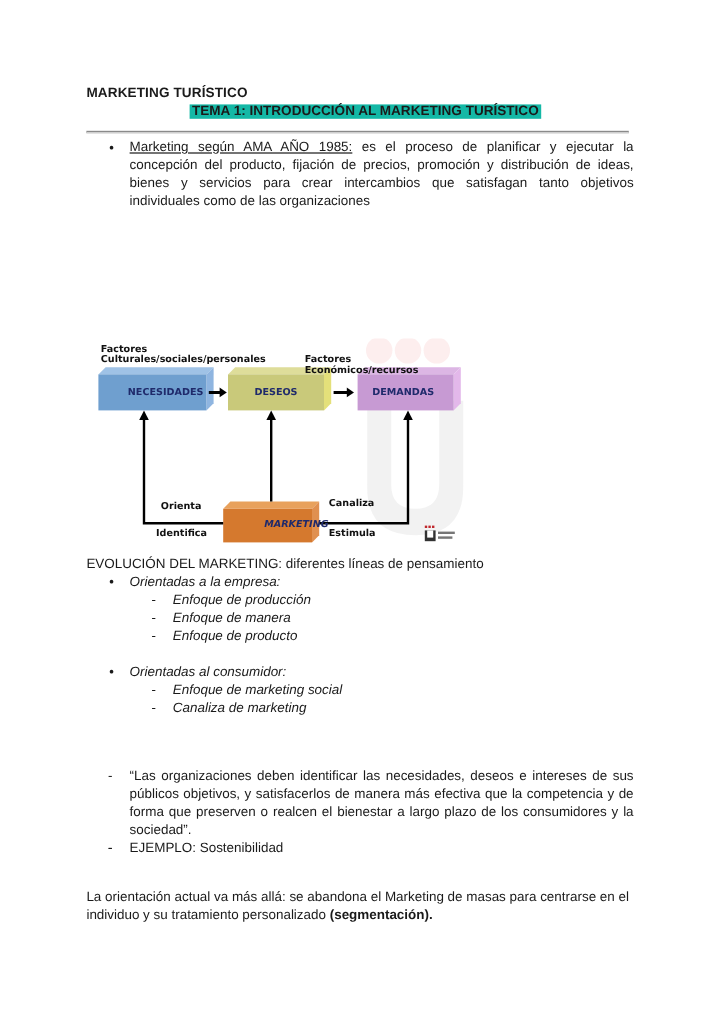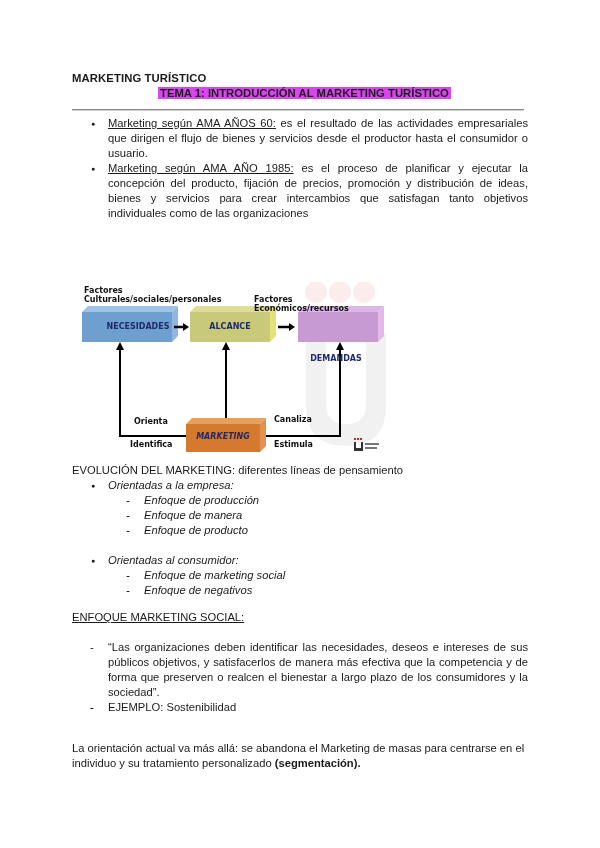--- a/index.html
+++ b/index.html
@@ -1,21 +1,21 @@
 <!DOCTYPE html>
 <html><head>
 <meta charset="utf-8">
 <style>
   html, body { margin: 0; padding: 0; background: #ffffff; }
   body { width: 600px; height: 848px; position: relative; overflow: hidden;
          font-family: "Liberation Sans", sans-serif; color: #1a1a1a; font-size: 11.2px; }
   .page { position: absolute; left: 0; top: 0; width: 600px; height: 848px; }
   .abs { position: absolute; }
   .doc-title { left: 72px; top: 72px; font-weight: bold; font-size: 11.3px; letter-spacing: 0.1px; }
-  .doc-subtitle { left: 158px; top: 87px; font-weight: bold; font-size: 11.3px; background: #d946ef; padding: 0 2px; }
+  .doc-subtitle { left: 158px; top: 87px; font-weight: bold; font-size: 11.3px; background: #14b8a6; padding: 0 2px; }
   .rule { left: 72px; top: 109px; width: 452px; height: 1px; background: #8a8a8a; border-bottom: 1px solid #cfcfcf; }
   .bullet-block { left: 88px; width: 440px; line-height: 15px; text-align: justify; }
   .bullet-row { position: relative; padding-left: 20px; }
   .bullet-row .dot { position: absolute; left: 0; top: 0; width: 10px; text-align: center; }
   .u { text-decoration: underline; }
   .para { left: 72px; width: 456px; line-height: 15px; }
   .sub-list { left: 88px; line-height: 15px; font-style: italic; }
   .dash-row { position: relative; padding-left: 56px; }
   .dash-row .dash { position: absolute; left: 38px; top: 0; }
   .dash-list { left: 88px; width: 440px; line-height: 15px; text-align: justify; }
@@ -27,24 +27,20 @@
 </head>
 <body>
 
 <div class="page">
 
   <div class="abs doc-title">MARKETING TURÍSTICO</div>
   <div class="abs doc-subtitle">TEMA 1: INTRODUCCIÓN AL MARKETING TURÍSTICO</div>
   <div class="abs rule"></div>
 
   <div class="abs bullet-block" style="top:116px;">
-    <div class="bullet-row">
-      <span class="dot" style="font-size:7px;">●</span>
-      <span class="u">Marketing según AMA AÑOS 60:</span><span> es el resultado de las actividades empresariales que dirigen el flujo de bienes y servicios desde el productor hasta el consumidor o usuario.</span>
-    </div>
     <div class="bullet-row">
       <span class="dot" style="font-size:7px;">●</span>
       <span class="u">Marketing según AMA AÑO 1985:</span><span> es el proceso de planificar y ejecutar la concepción del producto, fijación de precios, promoción y distribución de ideas, bienes y servicios para crear intercambios que satisfagan tanto objetivos individuales como de las organizaciones</span>
     </div>
   </div>
 
 
   <div class="abs" style="left:78px; top:282px; width:310px; height:172px;">
     <svg width="310" height="172" viewBox="0 0 310 172">
 
@@ -90,23 +86,23 @@
         <rect x="276" y="160" width="9" height="9" fill="#333"></rect>
         <rect x="278" y="160" width="5" height="6" fill="#fff"></rect>
         <rect x="287" y="161" width="14" height="2" fill="#777"></rect>
         <rect x="287" y="165" width="12" height="2" fill="#777"></rect>
       </g>
     </svg>
     <div class="abs diag-label" style="left:6px; top:4px;">Factores</div>
     <div class="abs diag-label" style="left:6px; top:13px;">Culturales/sociales/personales</div>
     <div class="abs diag-label" style="left:176px; top:13px;">Factores Económicos/recursos</div>
     <div class="abs box-label" style="left:4px; top:40px; width:112px; text-align:center;">NECESIDADES</div>
-    <div class="abs box-label" style="left:112px; top:40px; width:80px; text-align:center;">ALCANCE</div>
-    <div class="abs box-label" style="left:220px; top:40px; width:76px; text-align:center;margin-top:32px;">DEMANDAS</div>
-    <div class="abs box-label" style="left:108px; top:150px; width:74px; text-align:center; font-style:italic;">MARKETING</div>
+    <div class="abs box-label" style="left:112px; top:40px; width:80px; text-align:center;">DESEOS</div>
+    <div class="abs box-label" style="left:220px; top:40px; width:76px; text-align:center;">DEMANDAS</div>
+    <div class="abs box-label" style="left:108px; top:150px; width:74px; text-align:center; font-style:italic;padding-left:24px;">MARKETING</div>
     <div class="abs diag-label" style="left:56px; top:135px;">Orienta</div>
     <div class="abs diag-label" style="left:52px; top:158px;">Identifica</div>
     <div class="abs diag-label" style="left:196px; top:133px;">Canaliza</div>
     <div class="abs diag-label" style="left:196px; top:158px;">Estimula</div>
   </div>
 
   <div class="abs para" style="top:463px;">EVOLUCIÓN DEL MARKETING: diferentes líneas de pensamiento</div>
   <div class="abs sub-list" style="top:478px; width:440px;">
     <div class="bullet-row">
       <span class="dot" style="font-size:7px;">●</span>
@@ -114,24 +110,23 @@
     </div>
     <div class="dash-row"><span class="dash">-</span><span>Enfoque de producción</span></div>
     <div class="dash-row"><span class="dash">-</span><span>Enfoque de manera</span></div>
     <div class="dash-row"><span class="dash">-</span><span>Enfoque de producto</span></div>
     <div style="height:15px;"></div>
     <div class="bullet-row">
       <span class="dot" style="font-size:7px;">●</span>
       <span>Orientadas al consumidor:</span>
     </div>
     <div class="dash-row"><span class="dash">-</span><span>Enfoque de marketing social</span></div>
-    <div class="dash-row"><span class="dash">-</span><span>Enfoque de negativos</span></div>
+    <div class="dash-row"><span class="dash">-</span><span>Canaliza de marketing</span></div>
   </div>
 
-  <div class="abs u" style="left:72px; top:611px;">ENFOQUE MARKETING SOCIAL:</div>
   <div class="abs dash-list" style="top:640px;">
     <div class="row"><span class="dash">-</span><span>“Las organizaciones deben identificar las necesidades, deseos e intereses de sus públicos objetivos, y satisfacerlos de manera más efectiva que la competencia y de forma que preserven o realcen el bienestar a largo plazo de los consumidores y la sociedad”.</span></div>
     <div class="row"><span class="dash">-</span></div>
     <div class="row"><span class="dash">-</span><span>EJEMPLO: Sostenibilidad</span></div>
   </div>
 
   <div class="abs para" style="top:741px;"><span>La orientación actual va más allá: se abandona el Marketing de masas para centrarse en el individuo y su tratamiento personalizado </span><b>(segmentación).</b></div>
 
 </div>
 

